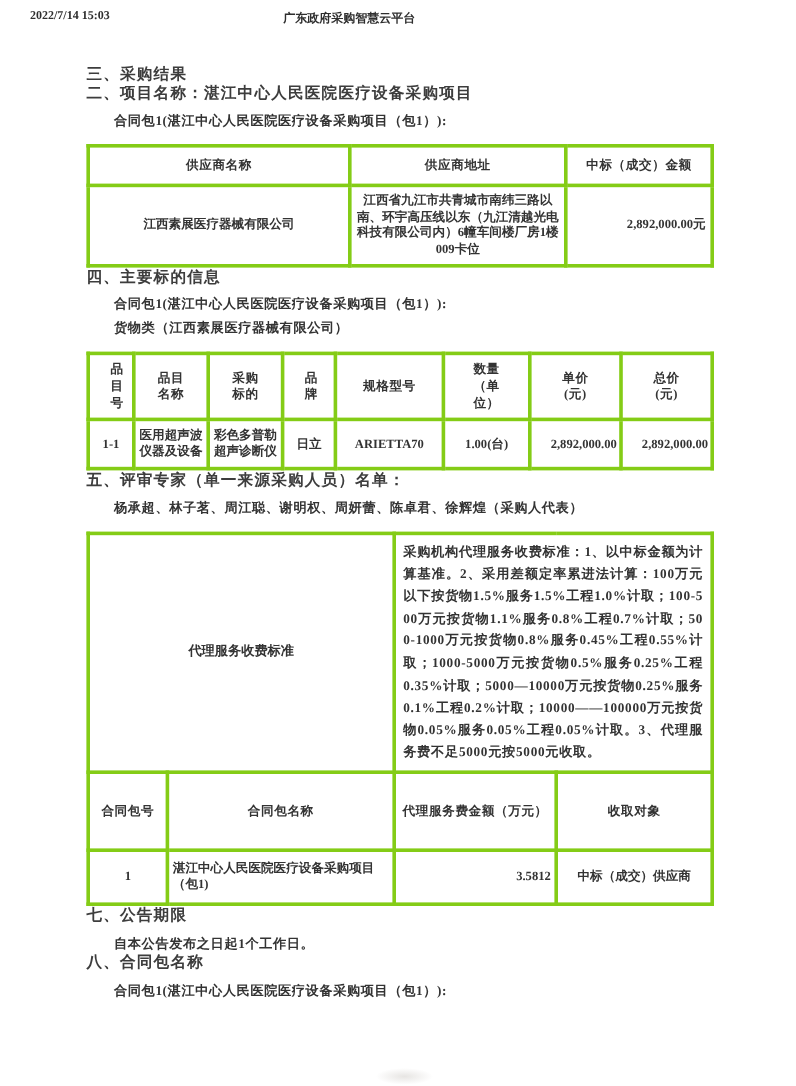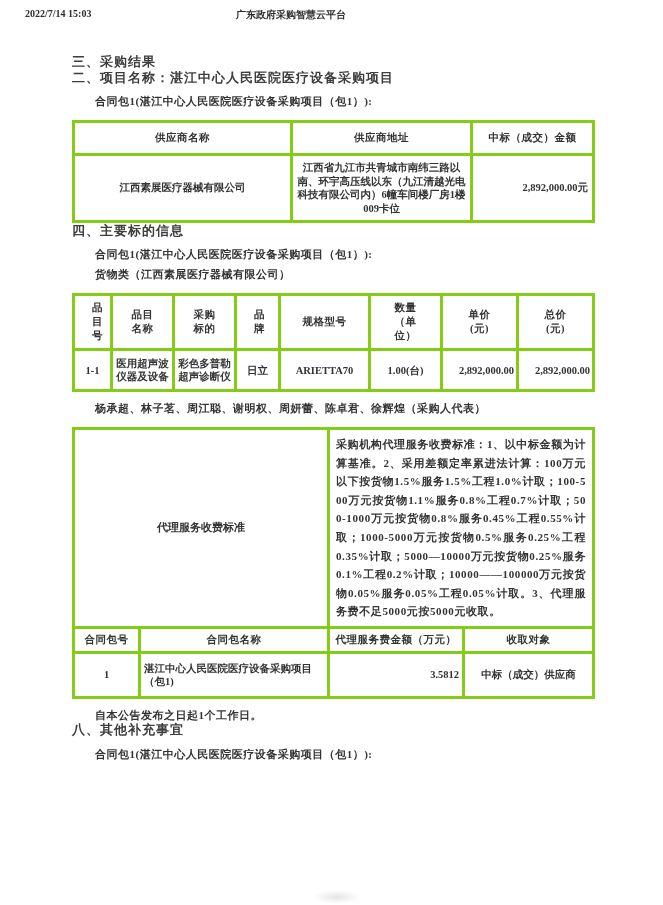--- a/index.html
+++ b/index.html
@@ -29,21 +29,21 @@
   
   .t2 .c1{width:38px;} .t2 .c2{width:62px;} .t2 .c3{width:62px;} .t2 .c4{width:44px;}
   .t2 .c5{width:90px;} .t2 .c6{width:72px;} .t2 .c7{width:76px;} .t2 .c8{width:76px;}
   .t2 th{padding:5px 17px;}
   .t2 td{padding:6px 2px;}
   
   .t3 .c1{width:66px;} .t3 .c2{width:189px;} .t3 .c3{width:135px;} .t3 .c4{width:130px;}
   .t3 td.feelabel{font-size:11px;text-align:center;}
   .t3 td.feetext{font-size:11px;line-height:18.6px;text-align:justify;text-align-last:left;
                  padding:5px 6px;letter-spacing:0.6px;word-break:break-all;}
-  .t3 th{padding:4px 2px;margin-top:24px;}
+  .t3 th{padding:24px 2px;margin-top:24px;}
   .t3 td.datarow{padding:8px 3px;}
   .plain{font-size:11px;line-height:14px;font-weight:700;color:#333;margin:9px 0 0 23px;letter-spacing:0.5px;}
   .artifact{position:absolute;left:313px;top:890px;width:48px;height:14px;border-radius:50%;
             background:radial-gradient(ellipse at center, rgba(185,180,174,0.35) 0%, rgba(255,255,255,0) 70%);}
 </style>
 </head>
 <body>
 
 <div class="page">
 
@@ -116,20 +116,21 @@
           <td>彩色多普勒超声诊断仪</td>
           <td>日立</td>
           <td>ARIETTA70</td>
           <td>1.00(台)</td>
           <td class="right">2,892,000.00</td>
           <td class="right">2,892,000.00</td>
         </tr>
       </tbody>
     </table>
 
+    <h2 class="sec m16">五、评审专家（单一来源采购人员）名单：</h2>
     <div class="plain">杨承超、林子茗、周江聪、谢明权、周妍蕾、陈卓君、徐辉煌（采购人代表）</div>
 
 
     <table class="t3">
       <colgroup>
           <col class="c1">
           <col class="c2">
           <col class="c3">
           <col class="c4">
         </colgroup>
@@ -146,21 +147,22 @@
         </tr>
         <tr>
           <td class="datarow">1</td>
           <td class="datarow left">湛江中心人民医院医疗设备采购项目（包1)</td>
           <td class="datarow right">3.5812</td>
           <td class="datarow">中标（成交）供应商</td>
         </tr>
       </tbody>
     </table>
 
+    <h2 class="sec m14">七、公告期限</h2>
     <div class="plain">自本公告发布之日起1个工作日。</div>
 
-    <h2 class="sec m10">八、其他补充事宜</h2>
+    <h2 class="sec m10">八、合同包名称</h2>
     <div class="plain">合同包1(湛江中心人民医院医疗设备采购项目（包1）):</div>
 
   </div>
 
   <div class="artifact"></div>
 </div>
 
 </body></html>

